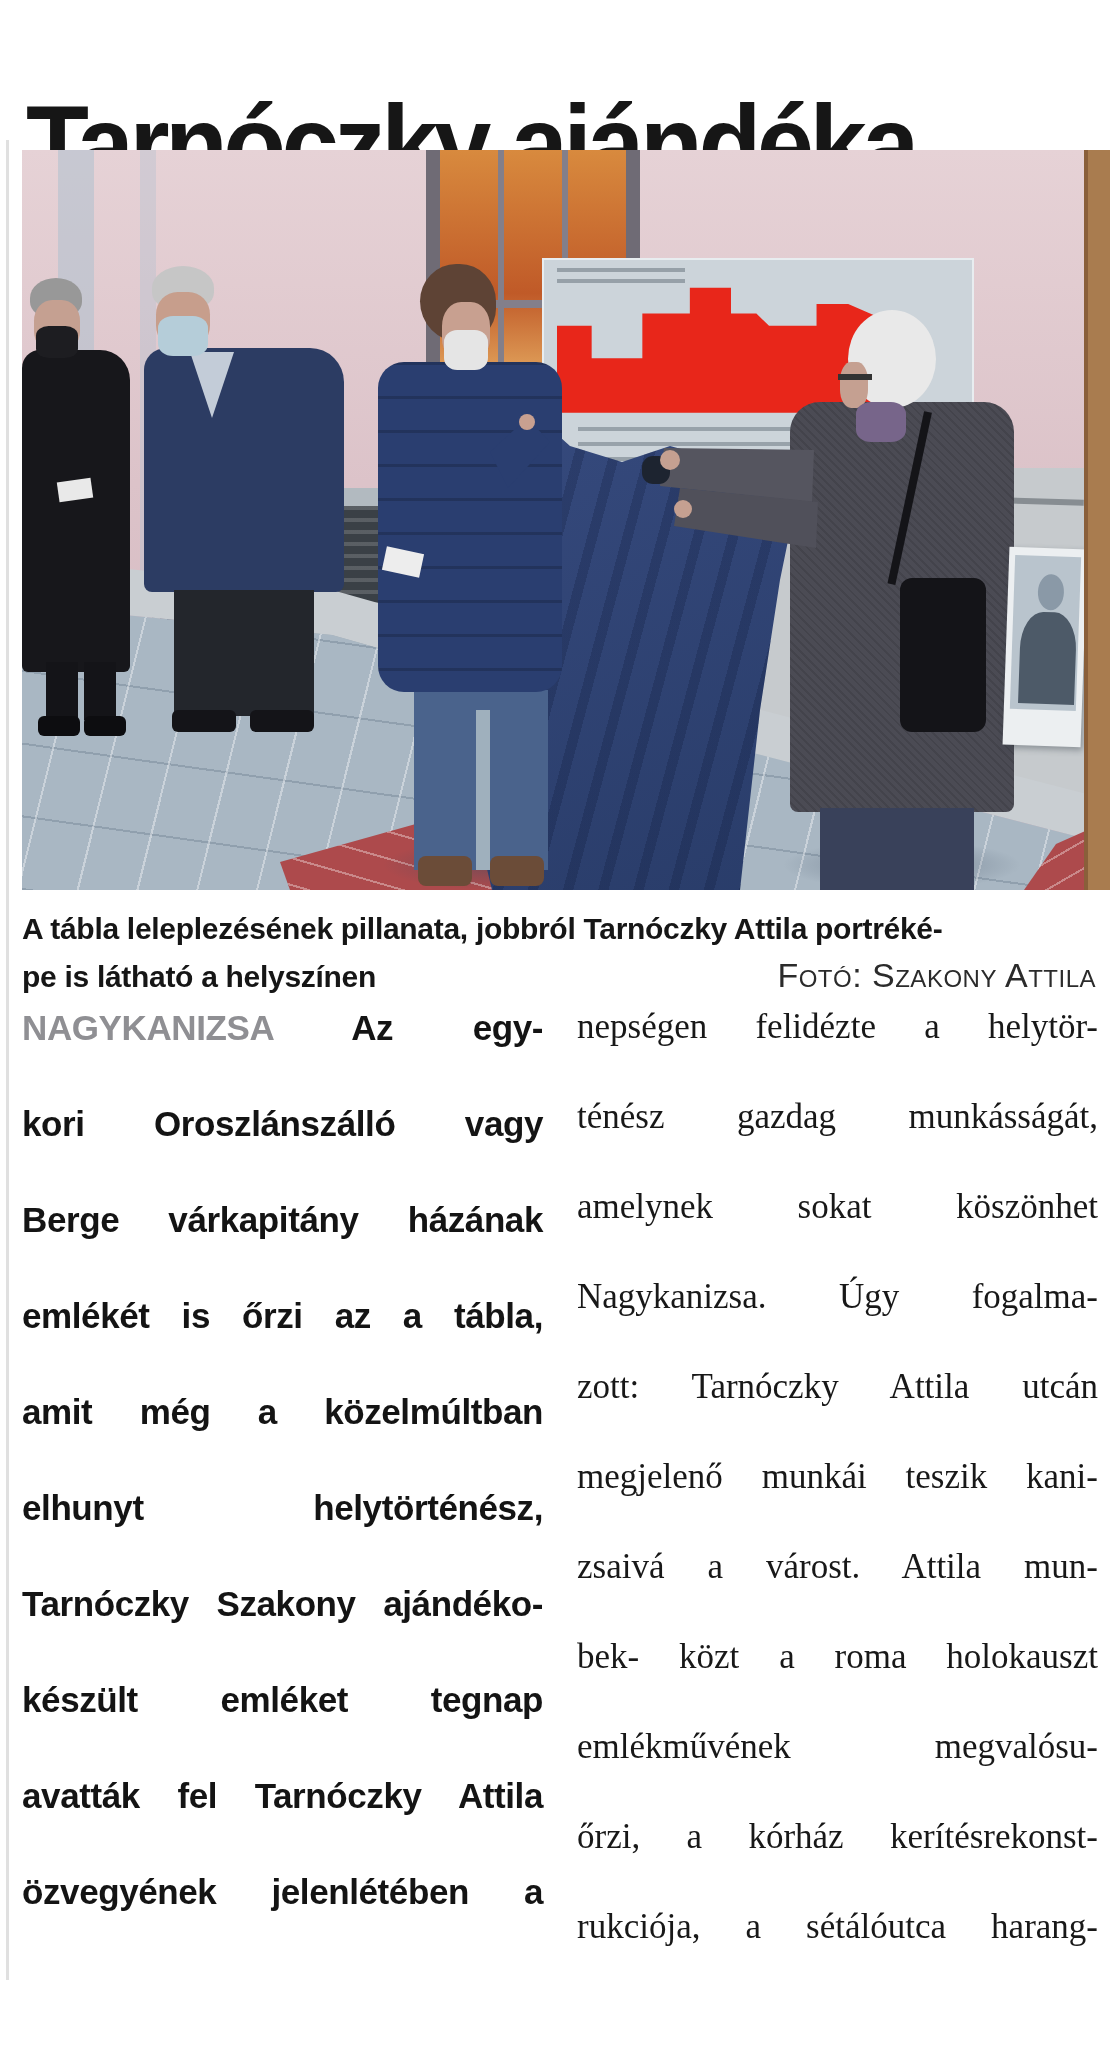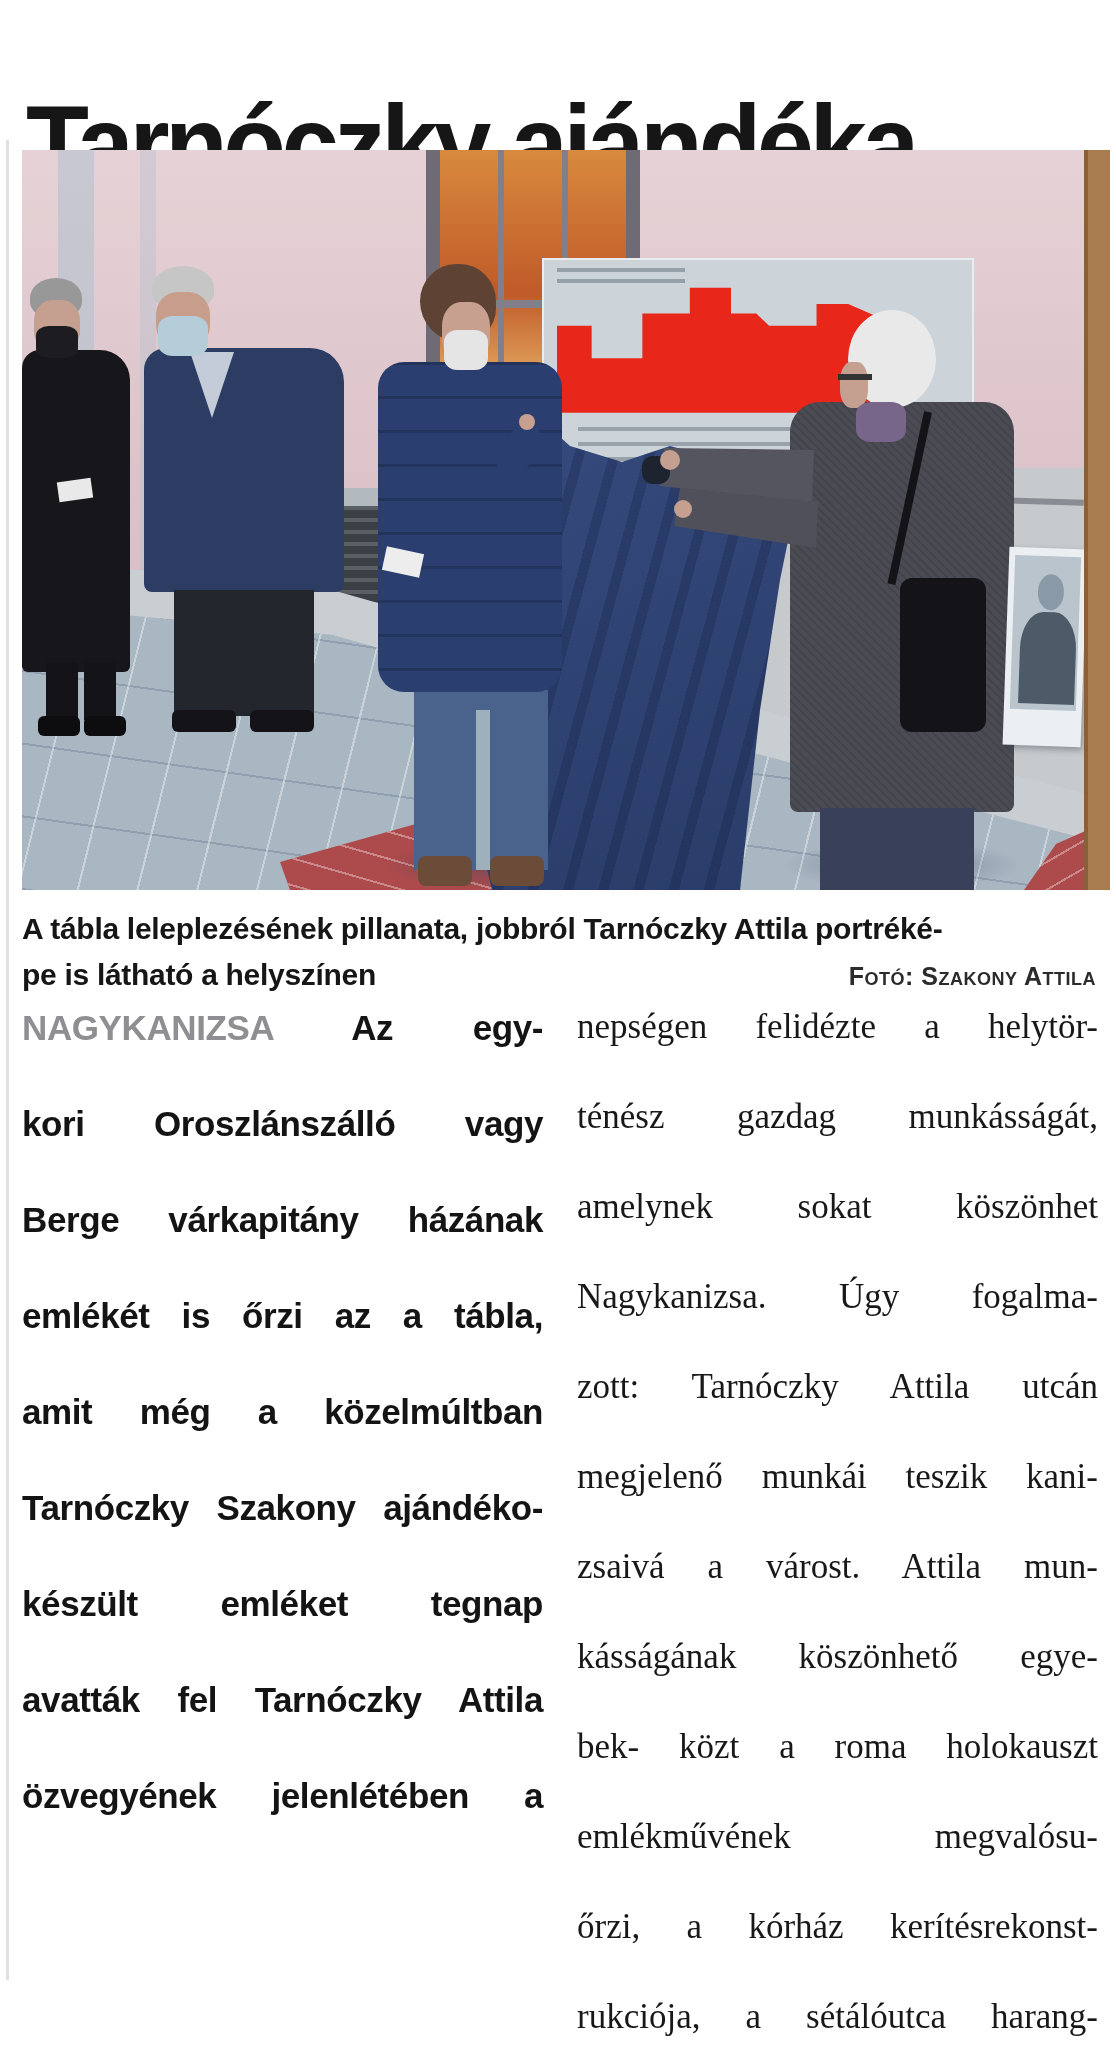--- a/index.html
+++ b/index.html
@@ -114,21 +114,21 @@
     box-shadow:2px 3px 6px rgba(50,60,70,.4);}
   .portrait-inner{left:6px;top:8px;width:66px;height:154px;background:#b9c4cd;}
   .portrait-head{left:24px;top:18px;width:26px;height:36px;background:#8a99a7;border-radius:50%;}
   .portrait-suit{left:8px;top:56px;width:56px;height:92px;background:#4d5a68;border-radius:40% 40% 0 0;}
   .wood-strip{left:1062px;top:0;width:26px;height:740px;background:#a97c4f;border-left:4px solid #8a5f3a;}
 
   
   .caption{position:absolute;left:22px;top:898px;width:1074px;
     font-size:30px;font-weight:700;line-height:46px;letter-spacing:-.3px;color:#161616;margin-top:8px;}
   .cap-line2{display:flex;justify-content:space-between;align-items:baseline;}
-  .credit{font-weight:700;font-variant:small-caps;font-size:25px;letter-spacing:.5px;color:#2b2b2b;}
+  .credit{font-weight:400;font-variant:small-caps;font-size:34px;letter-spacing:.5px;color:#2b2b2b;}
 
   
   .columns{position:absolute;left:22px;top:1004px;width:1076px;display:flex;gap:34px;}
   .col{width:521px;}
   .lead{font-family:"Liberation Sans",sans-serif;font-size:35px;line-height:48px;font-weight:700;
     letter-spacing:-.4px;color:#141414;}
   .serif{font-family:"Liberation Serif",serif;font-size:35px;line-height:45px;color:#181818;}
   .ln{white-space:nowrap;}
   .jl{text-align:justify;white-space:normal;}
   .jl::after{content:"";display:inline-block;width:100%;height:0;}
@@ -257,39 +257,39 @@
 
   <div class="columns">
     <div class="col col-left">
       <div class="lead">
         <div class="ln jl"><span class="loc-tag">NAGYKANIZSA</span> <span>Az egy-</span></div>
         <div>
             <div class="ln jl">kori Oroszlánszálló vagy</div>
             <div class="ln jl">Berge várkapitány házának</div>
             <div class="ln jl">emlékét is őrzi az a tábla,</div>
             <div class="ln jl">amit még a közelmúltban</div>
+            <div class="ln jl">elhunyt helytörténész,</div>
             <div class="ln jl">Tarnóczky Szakony ajándéko-</div>
             <div class="ln jl">készült emléket tegnap</div>
             <div class="ln jl">avatták fel Tarnóczky Attila</div>
             <div class="ln jl">özvegyének jelenlétében a</div>
           </div>
       </div>
 
     </div>
     <div class="col col-right">
       <div class="serif">
         <div>
             <div class="ln jl">nepségen felidézte a helytör-</div>
             <div class="ln jl">ténész gazdag munkásságát,</div>
             <div class="ln jl">amelynek sokat köszönhet</div>
             <div class="ln jl">Nagykanizsa. Úgy fogalma-</div>
             <div class="ln jl">zott: Tarnóczky Attila utcán</div>
             <div class="ln jl">megjelenő munkái teszik kani-</div>
             <div class="ln jl">zsaivá a várost. Attila mun-</div>
-            <div class="ln jl">kásságának köszönhető egye-</div>
             <div class="ln jl">bek- közt a roma holokauszt</div>
             <div class="ln jl">emlékművének megvalósu-</div>
             <div class="ln jl">őrzi, a kórház kerítésrekonst-</div>
             <div class="ln jl">rukciója, a sétálóutca harang-</div>
           </div>
 
       </div>
     </div>
   </div>
 </div>

